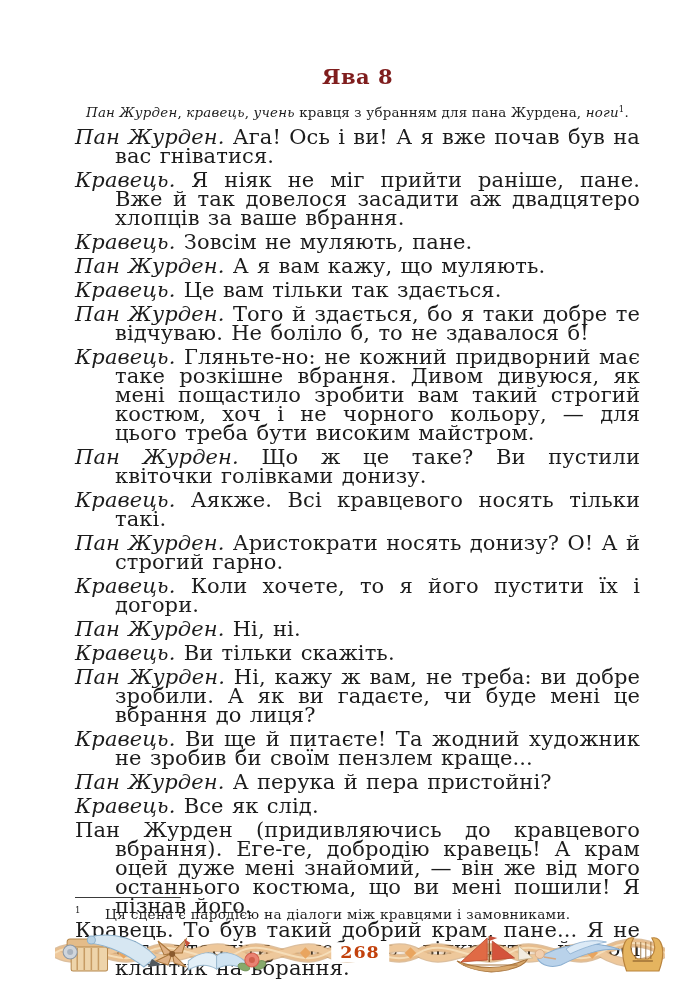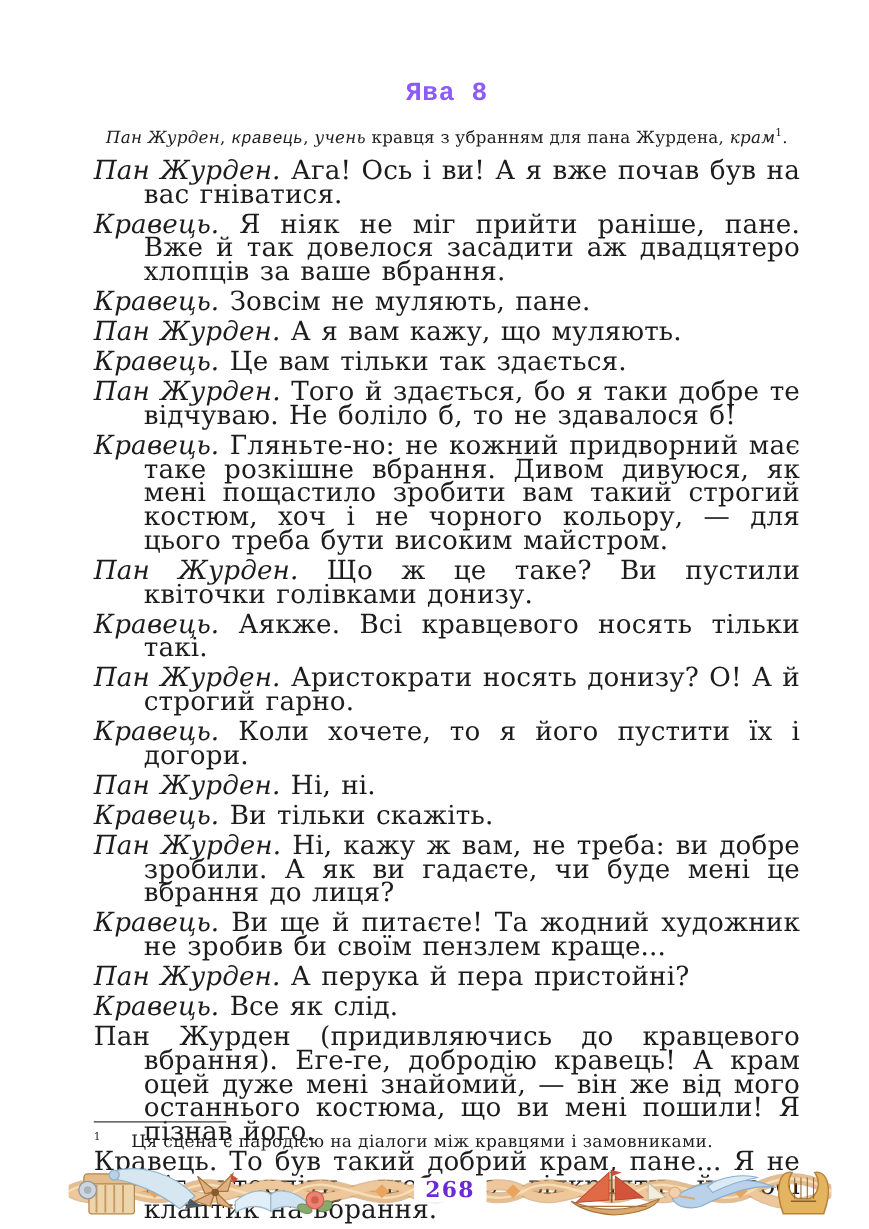--- a/index.html
+++ b/index.html
@@ -32,31 +32,31 @@
   .footnote {
     font-size:13.6px; margin:0; padding-left:40px; text-indent:-40px;
     letter-spacing:0.3px;
   }
   .footnote sup { font-size:8.5px; display:inline-block; width:30px; text-indent:0; }
   .footer { position:absolute; left:55px; right:30px; bottom:6px; height:48px; }
   .footer svg { display:block; width:100%; height:100%; }
   .pageno {
     position:absolute; left:50%; top:50%; transform:translate(-50%,-54%);
     background:#ffffff; padding:0 9px;
-    font-weight:bold; font-size:17.5px; color:#6d28d9; letter-spacing:1px;
+    font-weight:bold; font-size:17.5px; color:#c2410c; letter-spacing:1px;
   }
 </style>
 </head>
 <body>
 
 <div class="page">
 
   <div class="content">
-    <h1 class="title" style="color: #8b5cf6; font-family: Liberation Mono, monospace;">Ява 8</h1>
-    <p class="stage"><span style="font-style: italic;">Пан Журден</span><span>, </span><span style="font-style: italic; font-family: Liberation Mono, monospace;">кравець</span><span>, </span><span style="font-style: italic;">учень</span><span> кравця з убранням для пана Журдена, </span><span style="font-style: italic;">крам</span><sup>1</sup><span>.</span></p>
+    <h1 class="title" style="color: #7f1d1d;">Ява 8</h1>
+    <p class="stage"><span style="font-style: italic;">Пан Журден</span><span>, </span><span style="font-style: italic;">кравець</span><span>, </span><span style="font-style: italic;">учень</span><span> кравця з убранням для пана Журдена, </span><span style="font-style: italic;">ноги</span><sup>1</sup><span>.</span></p>
     <div>
         <p class="line"><span class="speaker it">Пан Журден. </span><span>Ага! Ось і ви! А я вже почав був на вас гніватися.</span></p>
         <p class="line"><span class="speaker it">Кравець. </span><span>Я ніяк не міг прийти раніше, пане. Вже й так довелося засадити аж двадцятеро хлопців за ваше вбрання.</span></p>
         <p class="line"><span class="speaker it">Кравець. </span><span>Зовсім не муляють, пане.</span></p>
         <p class="line"><span class="speaker it">Пан Журден. </span><span>А я вам кажу, що муляють.</span></p>
         <p class="line"><span class="speaker it">Кравець. </span><span>Це вам тільки так здається.</span></p>
         <p class="line"><span class="speaker it">Пан Журден. </span><span>Того й здається, бо я таки добре те відчуваю. Не боліло б, то не здавалося б!</span></p>
         <p class="line"><span class="speaker it">Кравець. </span><span>Гляньте-но: не кожний придворний має таке розкішне вбрання. Дивом дивуюся, як мені пощастило зробити вам такий строгий костюм, хоч і не чорного кольору, — для цього треба бути високим майстром.</span></p>
         <p class="line"><span class="speaker it">Пан Журден. </span><span>Що ж це таке? Ви пустили квіточки голівками донизу.</span></p>
         <p class="line"><span class="speaker it">Кравець. </span><span>Аякже. Всі кравцевого носять тільки такі.</span></p>

